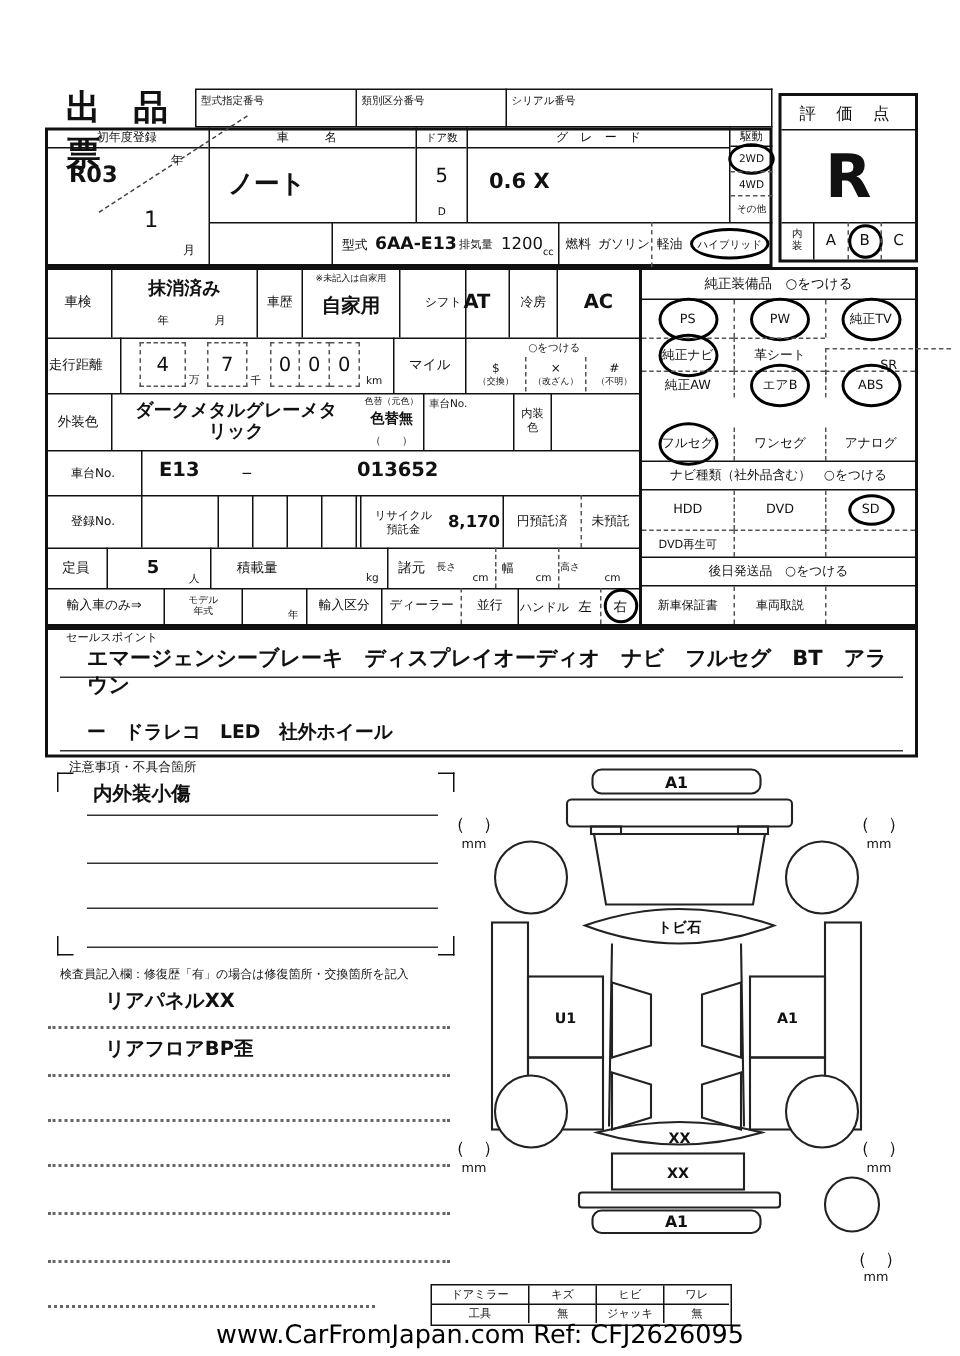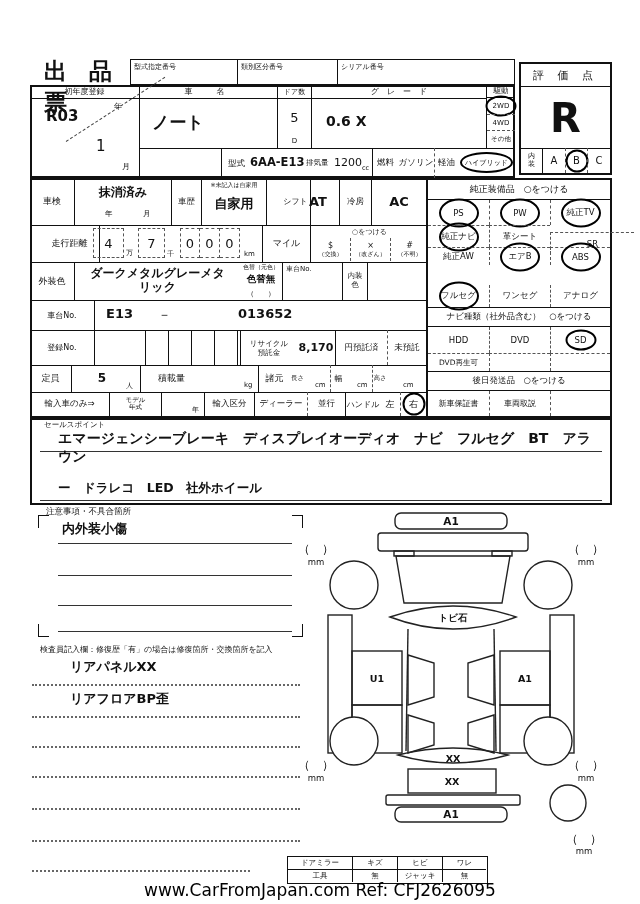--- a/index.html
+++ b/index.html
@@ -125,21 +125,21 @@
   <div class="cell br" style="left:202px;top:178px;width:65px;height:47px;">
     <div class="cell ctr f6" style="left:0;top:2px;width:64px;height:10px;">※未記入は自家用</div>
     <div class="cell ctr f13 bold" style="left:0;top:14px;width:64px;height:24px;">自家用</div>
   </div>
   <div class="cell br ctr f8" style="left:281px;top:178px;width:30px;height:47px;">シフト</div>
   <div class="cell br ctr f13 bold" style="left:297px;top:178px;width:43px;height:47px;">AT</div>
   <div class="cell br ctr f85" style="left:340px;top:178px;width:32px;height:47px;">冷房</div>
   <div class="cell ctr f13 bold" style="left:372px;top:178px;width:54px;height:47px;">AC</div>
 
   <div class="cell bt" style="left:30px;top:225px;width:398px;height:37px;"></div>
-  <div class="cell br ctr f9" style="left:40px;top:225px;width:60px;height:37px;">走行距離</div>
+  <div class="cell br ctr f9" style="left:21px;top:225px;width:60px;height:37px;">走行距離</div>
   <div class="cell dashbox ctr f13" style="left:93px;top:228px;width:31px;height:30px;">4</div>
   <span class="abs f7" style="left:126px;top:248px;">万</span>
   <div class="cell dashbox ctr f13" style="left:138px;top:228px;width:27px;height:30px;">7</div>
   <span class="abs f7" style="left:167px;top:249px;">千</span>
   <div class="cell dashbox ctr f13" style="left:180px;top:228px;width:20px;height:30px;">0</div>
   <div class="cell dashbox ctr f13" style="left:200px;top:228px;width:20px;height:30px;border-left:none;">0</div>
   <div class="cell dashbox ctr f13" style="left:220px;top:228px;width:20px;height:30px;border-left:none;">0</div>
   <span class="abs f7" style="left:244px;top:250px;">km</span>
   <div class="cell bl ctr f9" style="left:262px;top:225px;width:48px;height:37px;">マイル</div>
   <div class="cell bl" style="left:310px;top:225px;width:118px;height:37px;">

